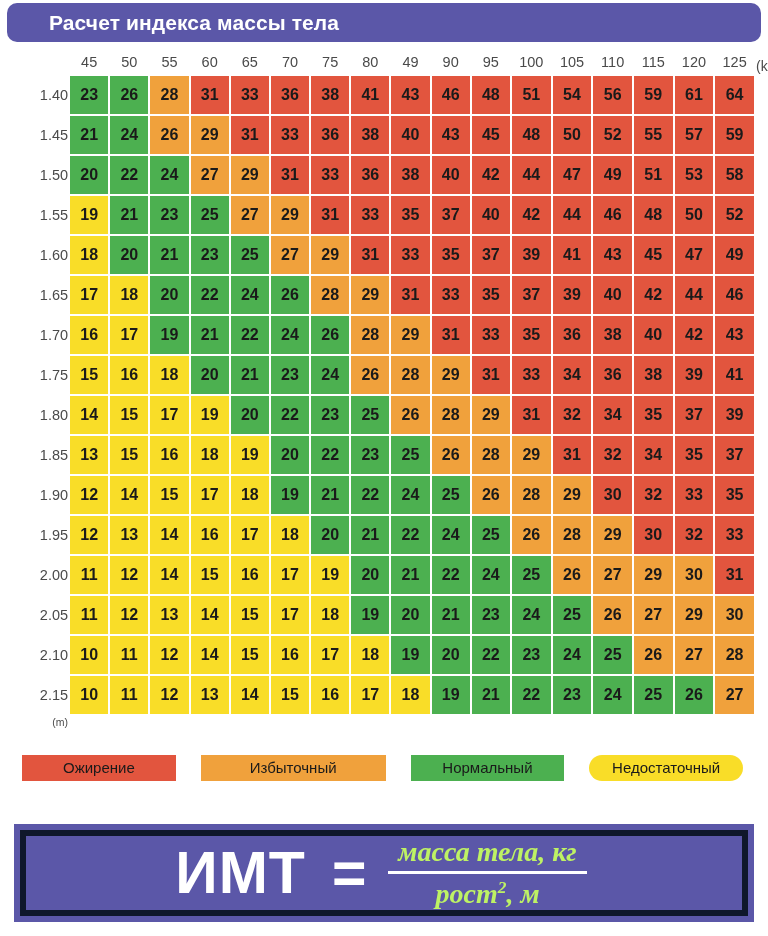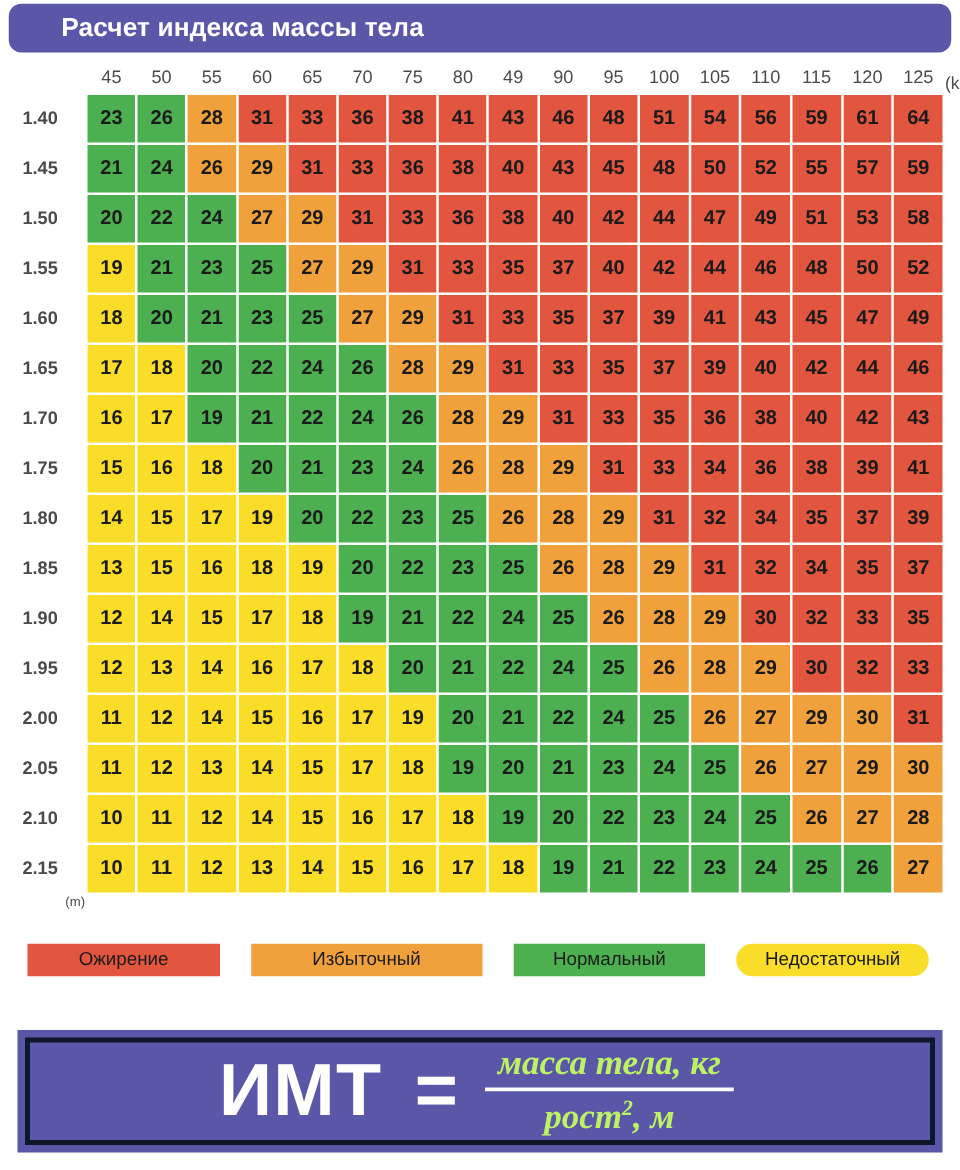--- a/index.html
+++ b/index.html
@@ -75,24 +75,24 @@
     padding-left: 3px;
     padding-bottom: 2px;
     width: 26px;
     font-weight: normal;
   }
 
   
   .rowhead {
     width: 52px;
     height: 38px;
-    text-align: left;
+    text-align: right;
     vertical-align: middle;
     font-size: 14.5px;
-    font-weight: bold;
+    font-weight: normal;
     color: #4a4a4a;
     padding-right: 6px;
     box-sizing: border-box;
   }
   .unit-m-cell {
     text-align: right;
     padding-right: 6px;
     font-size: 10.5px;
     color: #4a4a4a;
     height: 20px;
@@ -145,21 +145,21 @@
     top: 824px;
     width: 740px;
     height: 98px;
     background: #5b57a8;
     box-sizing: border-box;
     padding: 6px;
   }
   #formula-inner {
     width: 100%;
     height: 100%;
-    border: 4px solid #0f172a;
+    border: 6px solid #0f172a;
     box-sizing: border-box;
     display: flex;
     align-items: center;
     justify-content: center;
   }
   #formula-row {
     display: flex;
     align-items: center;
     justify-content: center;
     margin-left: -6px;

